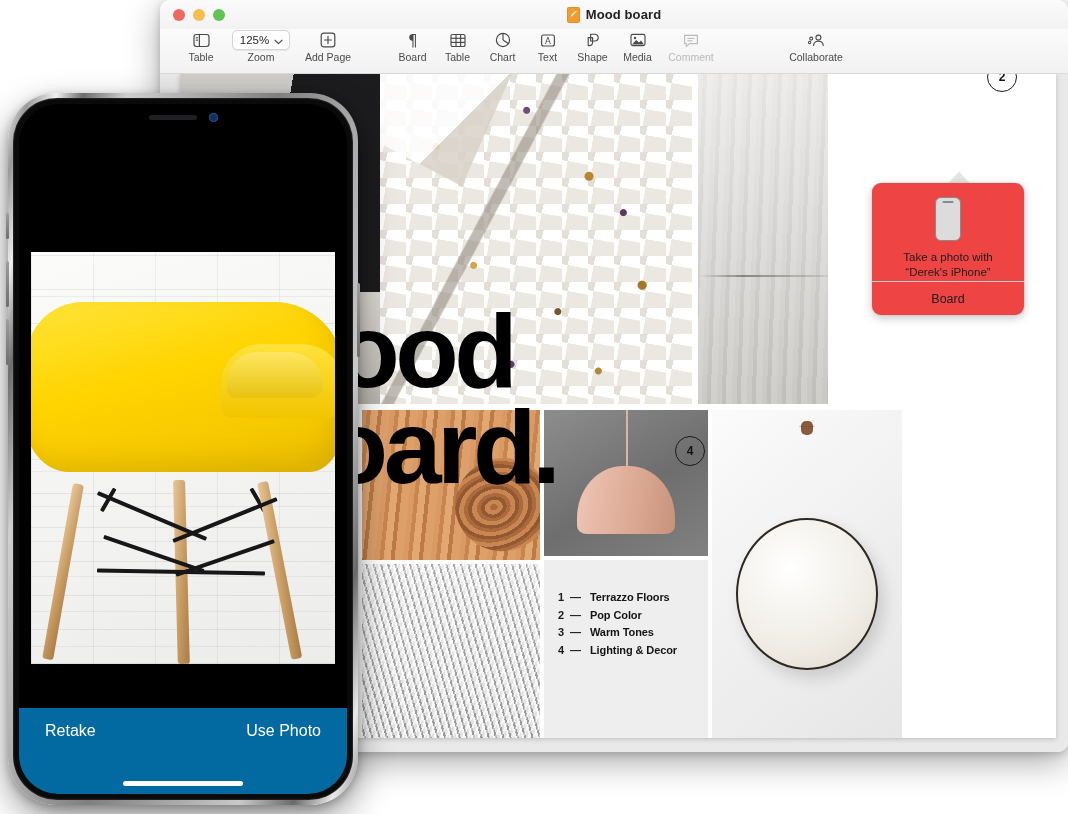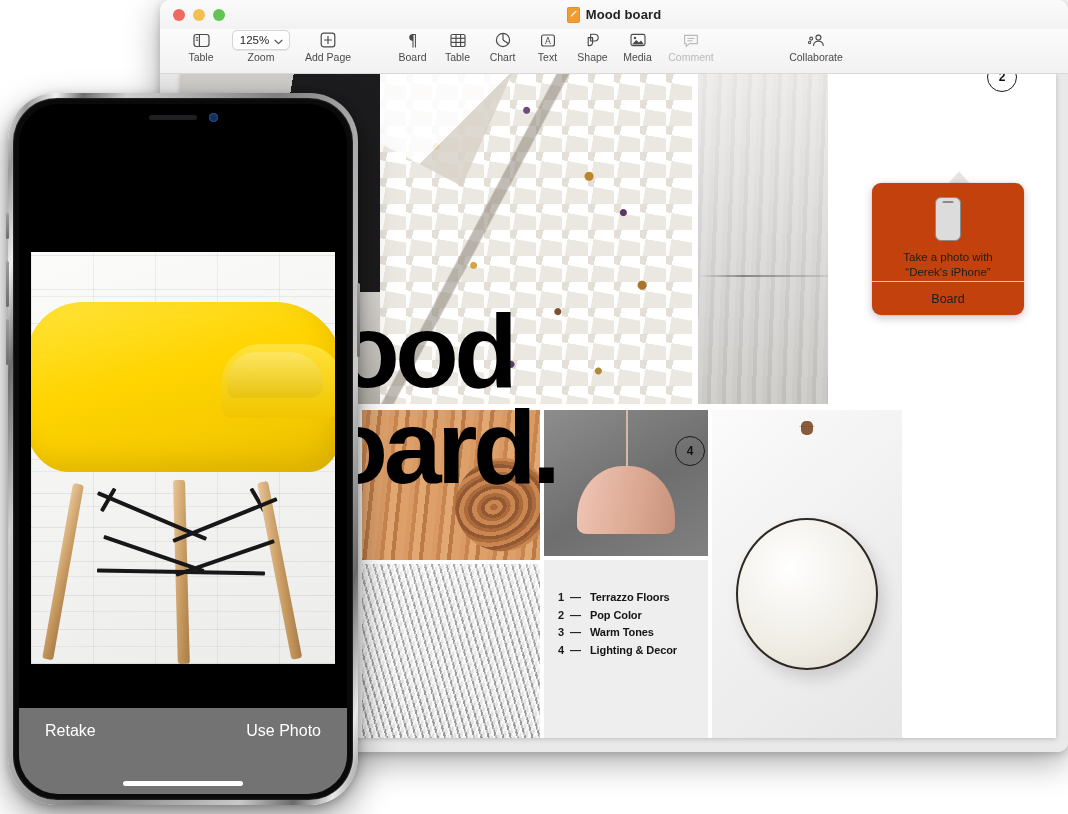--- a/index.html
+++ b/index.html
@@ -266,21 +266,21 @@
   .badge {
     position: absolute; width: 30px; height: 30px; border-radius: 50%;
     border: 1.4px solid #1b1b1b; background: transparent;
     display: flex; align-items: center; justify-content: center;
     font-size: 12px; font-weight: bold; color: #111;
   }
 
   
   .popover {
     position: absolute; left: 872px; top: 183px; width: 152px; height: 132px;
-    background: #c2410c; border-radius: 9px;
+    background: #ef4444; border-radius: 9px;
     box-shadow: 0 3px 10px rgba(0,0,0,0.22), 0 0 0 0.5px rgba(0,0,0,0.10);
   }
   .popover-arrow {
     position: absolute; left: 948px; top: 172px;
     width: 0; height: 0;
     border-left: 11px solid transparent; border-right: 11px solid transparent;
     border-bottom: 12px solid #e4e4e4;
     filter: drop-shadow(0 -1px 0 rgba(0,0,0,0.06));
   }
   .pop-body { padding: 14px 10px 0; display:flex; flex-direction:column; align-items:center; }
@@ -378,21 +378,21 @@
   .wire.w2 { left: 138px; top: 266px; width: 112px; height: 4px; transform: rotate(-22deg); }
   .wire.w3 { left: 70px; top: 300px; width: 106px; height: 3.5px; transform: rotate(19deg); }
   .wire.w4 { left: 142px; top: 304px; width: 104px; height: 3.5px; transform: rotate(-19deg); }
   .wire.w5 { left: 66px; top: 318px; width: 168px; height: 3.5px; transform: rotate(1deg); }
   .wire.w6 { left: 64px; top: 246px; width: 26px; height: 3.5px; transform: rotate(-60deg); }
   .wire.w7 { left: 214px; top: 246px; width: 26px; height: 3.5px; transform: rotate(60deg); }
 
   
   .action-bar {
     position: absolute; left: 0; right: 0; bottom: 0; height: 86px;
-    background: #737373; display: flex; align-items: flex-start;
+    background: #0369a1; display: flex; align-items: flex-start;
     justify-content: space-between; padding: 14px 26px 0;
   }
   .act-btn { color: #ffffff; font-size: 16px; }
   .home-indicator {
     position: absolute; left: 50%; transform: translateX(-50%); bottom: 8px;
     width: 120px; height: 5px; border-radius: 3px; background: #ffffff;
   }
 </style>
 </head>
 <body>

